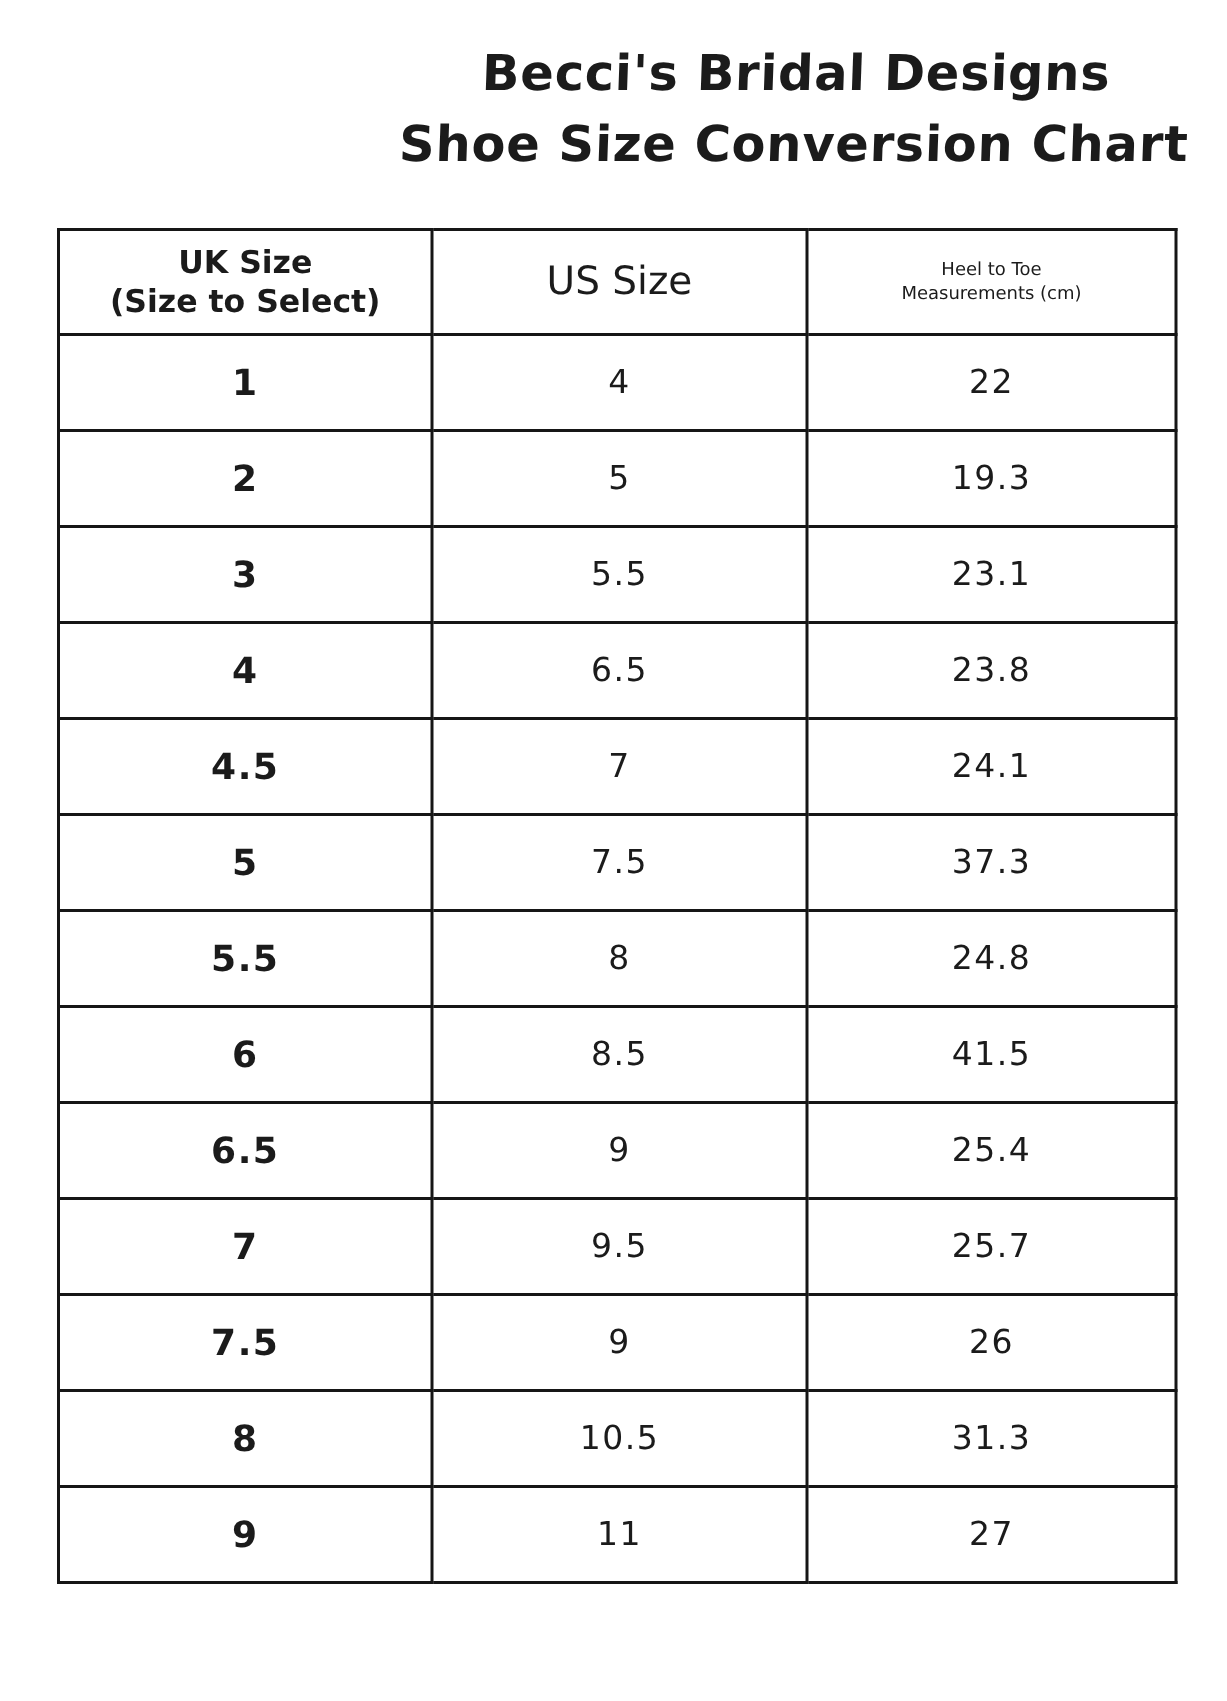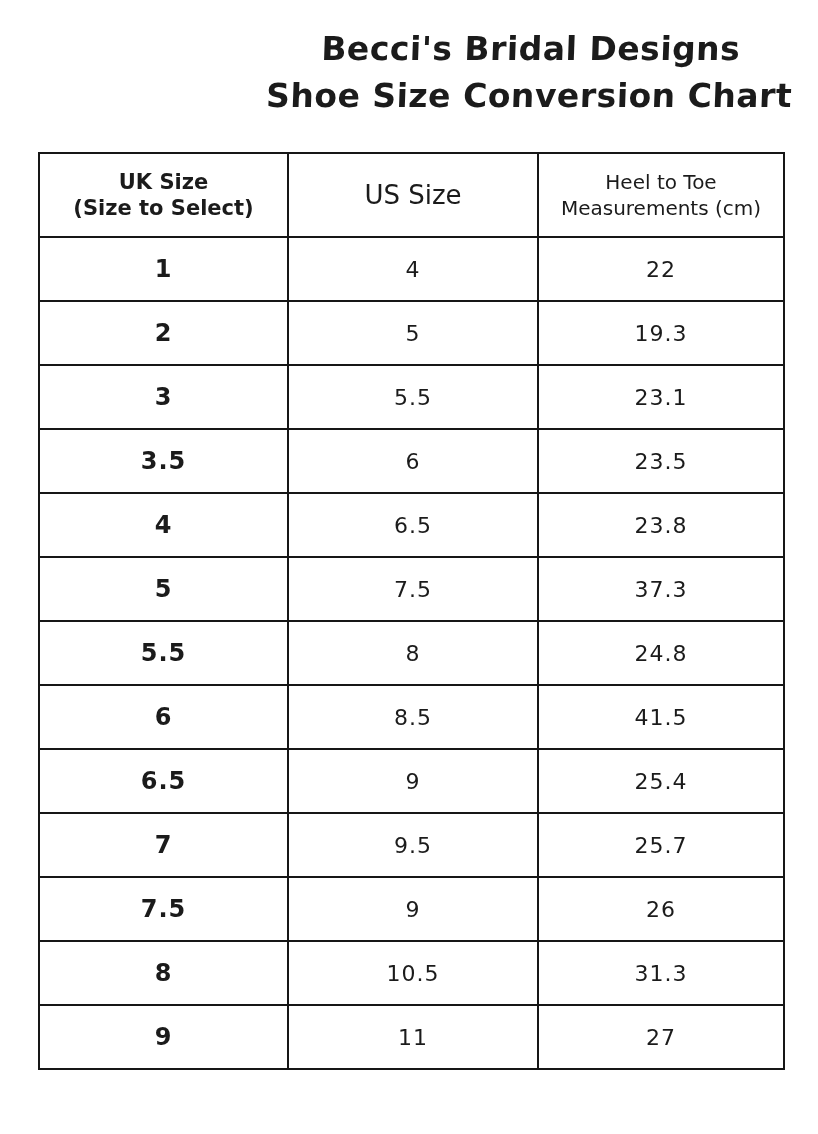--- a/index.html
+++ b/index.html
@@ -43,35 +43,35 @@
     border: 2px solid #161616;
     text-align: center;
     vertical-align: middle;
     padding: 0;
     background: #ffffff;
   }
   col.c-uk { width: 249px; }
   col.c-us { width: 250px; }
   col.c-cm { width: 246px; }
 
-  tr.header-row { height: 84px; margin-top: 32px; }
+  tr.header-row { height: 70px; margin-top: 32px; }
   tr.data-row   { height: 64px; }
 
   .hdr-uk {
     font-weight: 700;
     font-size: 21px;
     line-height: 1.25;
   }
   .hdr-us {
     font-weight: 400;
     font-size: 26px;
   }
   .hdr-cm {
     font-weight: 400;
-    font-size: 20px;
+    font-size: 12px;
     line-height: 1.3;
   }
   td.uk-cell {
     font-weight: 700;
     font-size: 24px;
     letter-spacing: 1px;
   }
   td.us-cell,
   td.cm-cell {
     font-weight: 400;
@@ -122,28 +122,28 @@
       <td class="uk-cell">2</td>
       <td class="us-cell">5</td>
       <td class="cm-cell">19.3</td>
     </tr>
     <tr class="data-row">
       <td class="uk-cell">3</td>
       <td class="us-cell">5.5</td>
       <td class="cm-cell">23.1</td>
     </tr>
     <tr class="data-row">
-      <td class="uk-cell">3.5</td>
-      <td class="us-cell">6</td>
-      <td class="cm-cell">23.5</td>
-    </tr>
-    <tr class="data-row">
       <td class="uk-cell">4</td>
       <td class="us-cell">6.5</td>
       <td class="cm-cell">23.8</td>
+    </tr>
+    <tr class="data-row">
+      <td class="uk-cell">4.5</td>
+      <td class="us-cell">7</td>
+      <td class="cm-cell">24.1</td>
     </tr>
     <tr class="data-row">
       <td class="uk-cell">5</td>
       <td class="us-cell">7.5</td>
       <td class="cm-cell">37.3</td>
     </tr>
     <tr class="data-row">
       <td class="uk-cell">5.5</td>
       <td class="us-cell">8</td>
       <td class="cm-cell">24.8</td>

